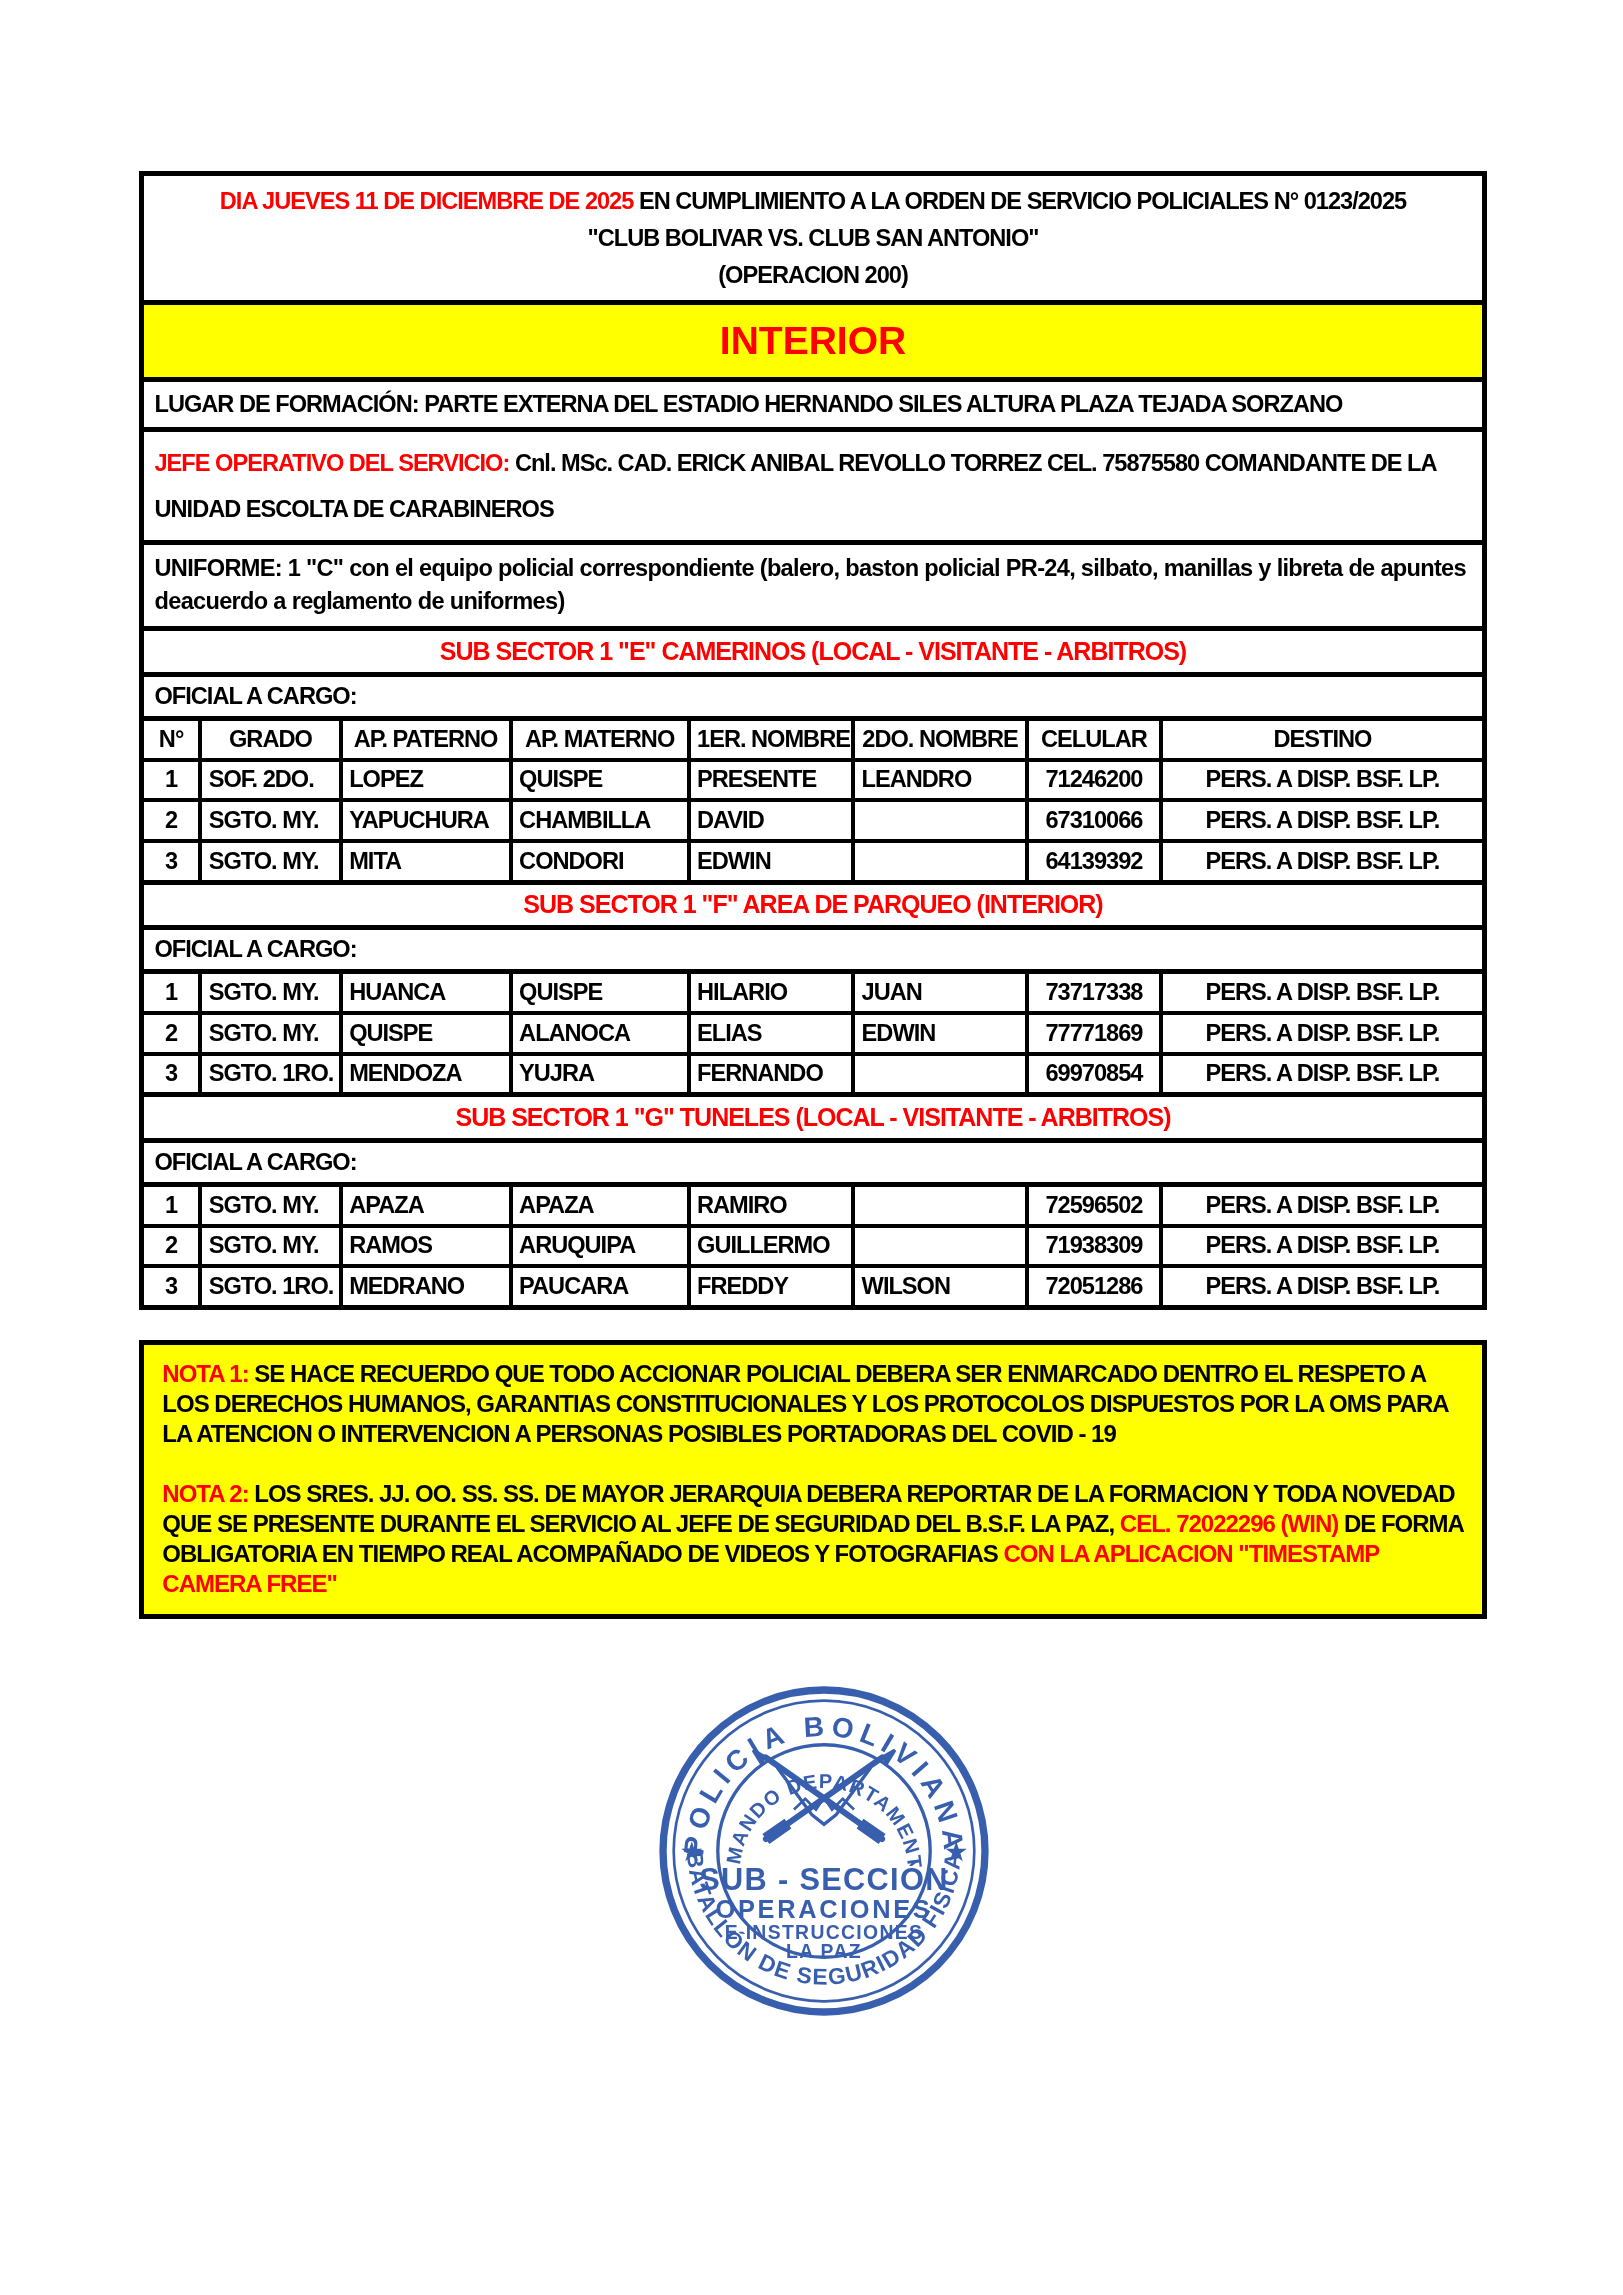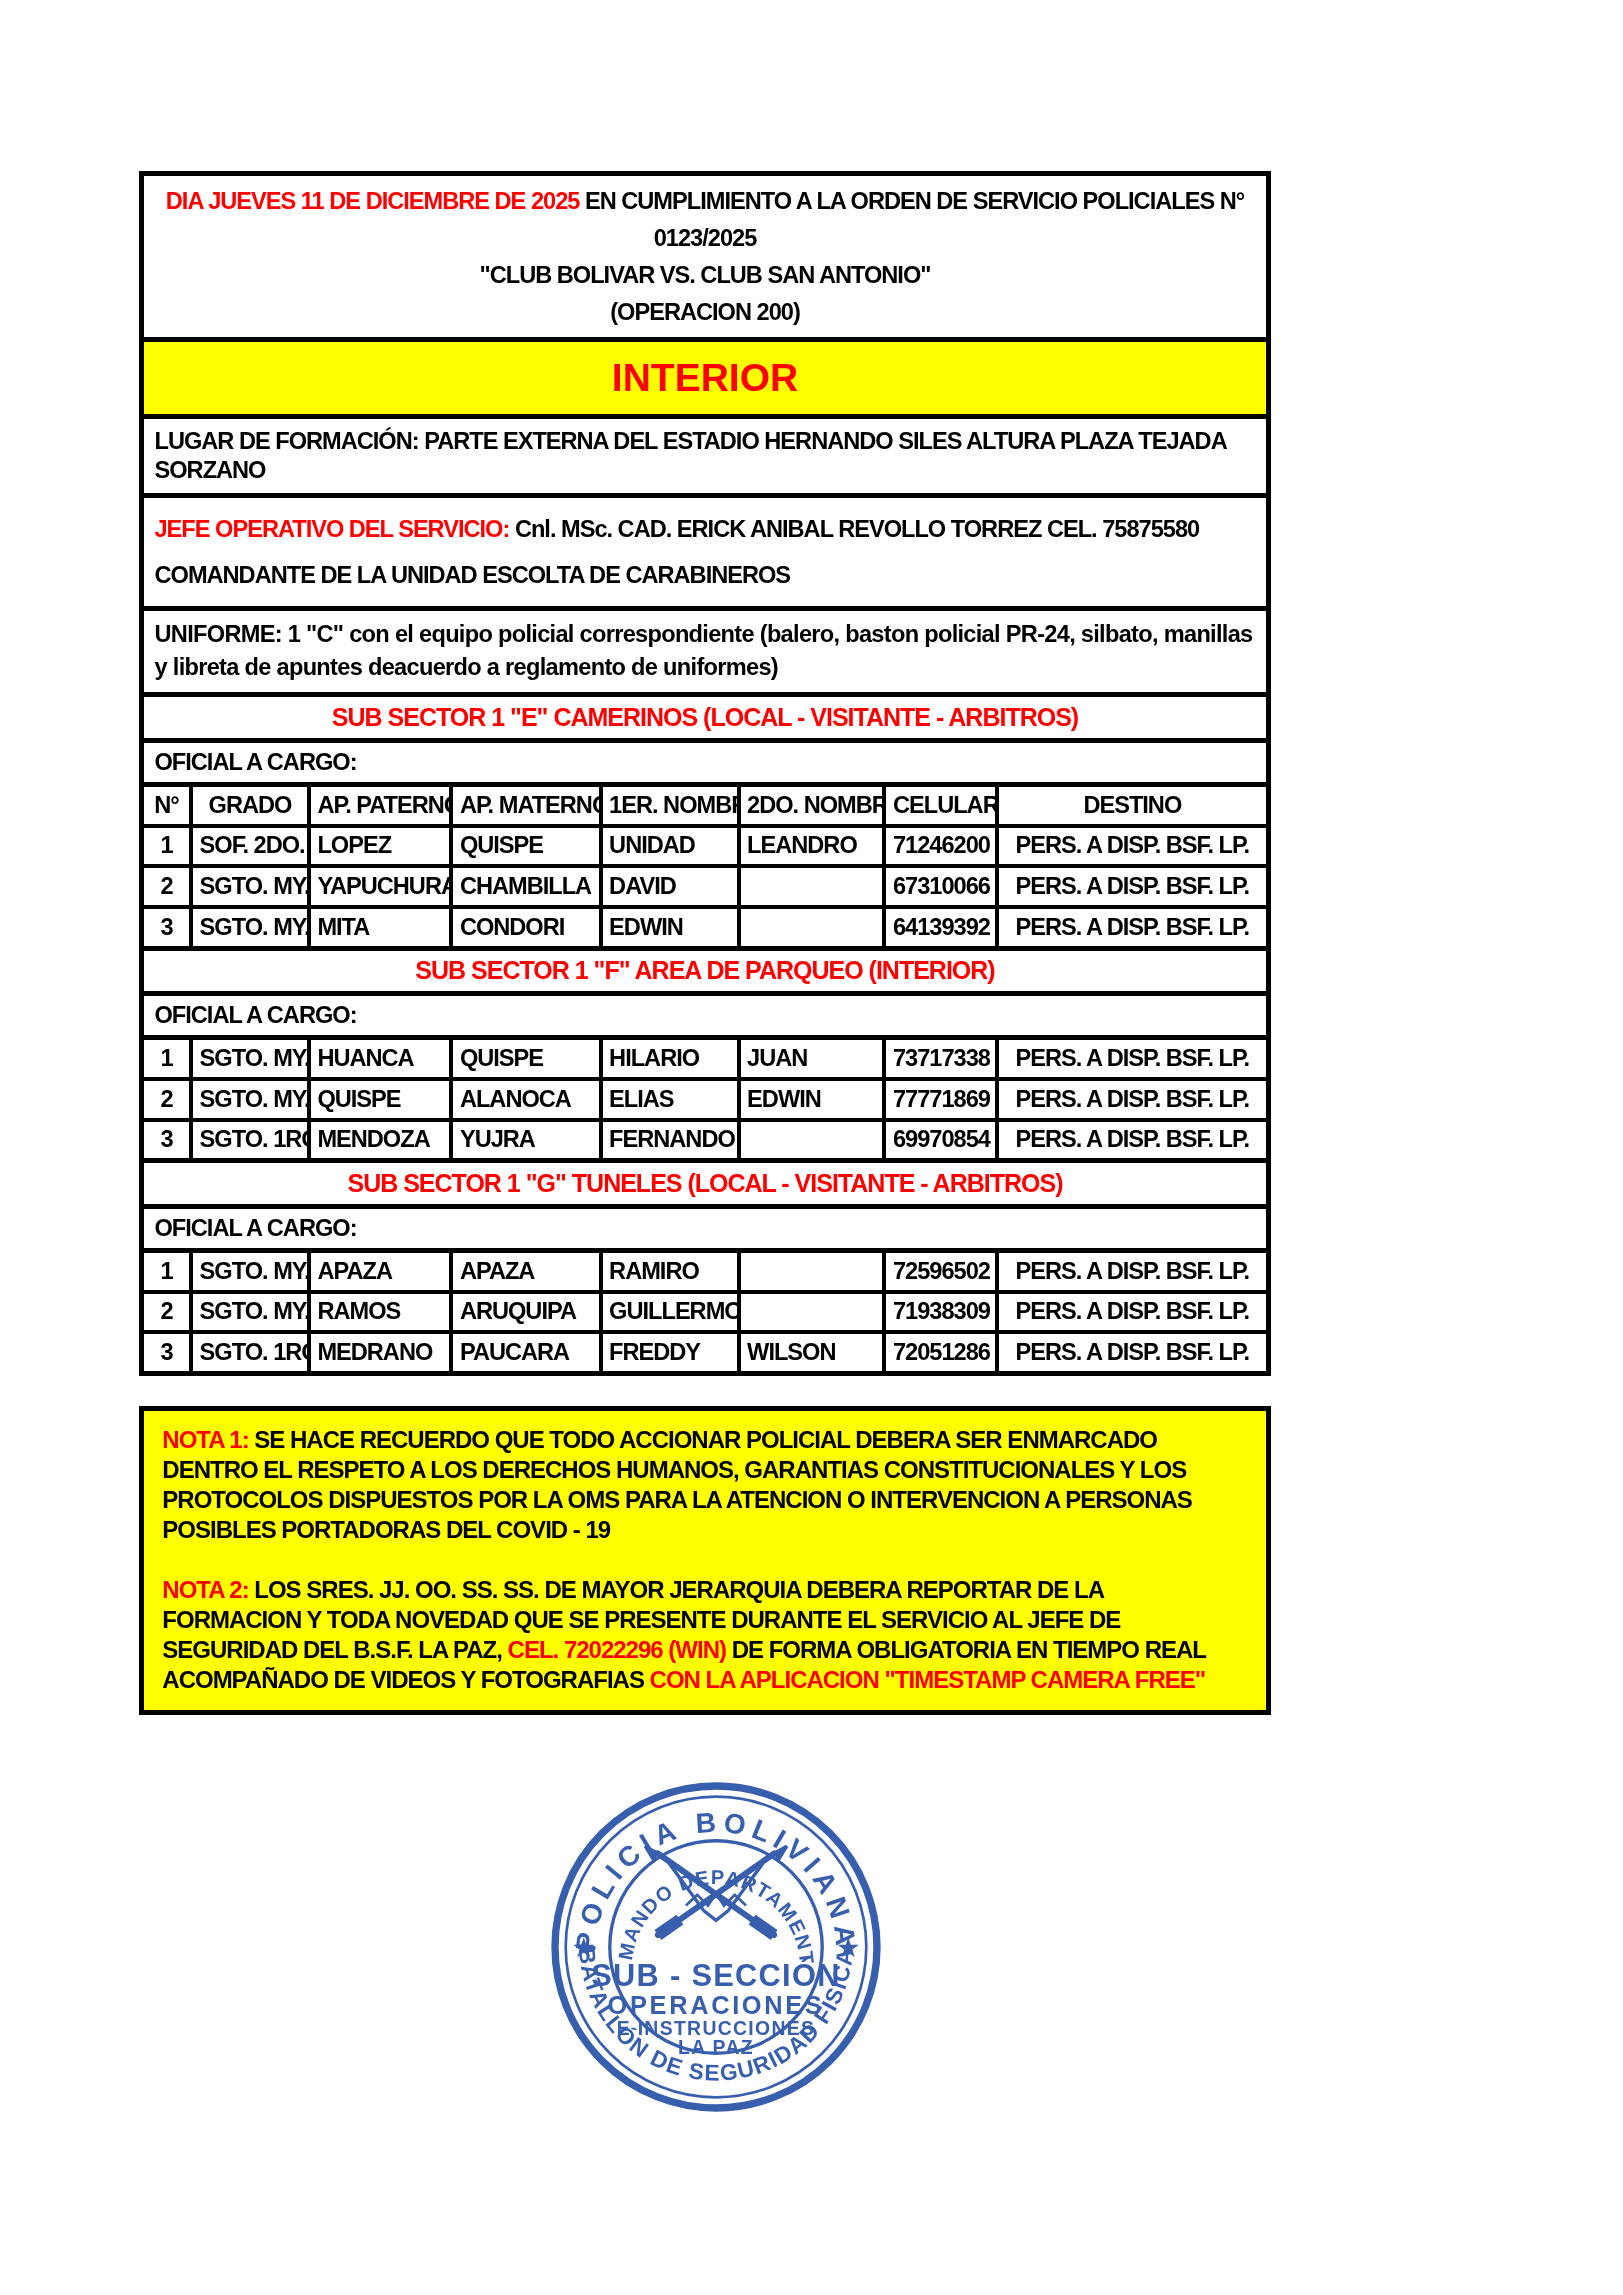--- a/index.html
+++ b/index.html
@@ -1,20 +1,20 @@
 <!DOCTYPE html>
 <html style="font-size:10.5px"><head>
 <meta charset="utf-8">
 <style>
   html,body{margin:0;padding:0;background:#ffffff;}
   body{
     width:1623px;height:2295px;position:relative;
     font-family:"Liberation Sans",sans-serif;font-weight:bold;color:#000;
   }
-  .doc{position:absolute;left:139px;top:171px;width:1132px;}
+  .doc{position:absolute;left:139px;top:171px;width:1348px;}
   .box{
     border:5.2px solid #000;margin-top:-5.2px;background:#fff;
     box-sizing:border-box;font-size:23.6px;letter-spacing:-1px;
   }
   .box:first-child{margin-top:0;}
   .red{color:#ff0000;}
   .header-box{padding:6.5px 13px;}
   .header-box .line{line-height:37px;text-align:center;font-size:23.6px;}
   .banner{background:#ffff00;text-align:center;padding:14.4px 0;}
   .banner span{font-size:39px;color:#ff0000;letter-spacing:0;}
@@ -96,21 +96,21 @@
         <th>1ER. NOMBRE</th>
         <th>2DO. NOMBRE</th>
         <th>CELULAR</th>
         <th>DESTINO</th>
       </tr>
       <tr>
         <td class="c">1</td>
         <td class="l">SOF. 2DO.</td>
         <td class="l">LOPEZ</td>
         <td class="l">QUISPE</td>
-        <td class="l">UNIDAD</td>
+        <td class="l">PRESENTE</td>
         <td class="l">LEANDRO</td>
         <td class="c">71246200</td>
         <td class="c">PERS. A DISP. BSF. LP.</td>
       </tr>
       <tr>
         <td class="c">2</td>
         <td class="l">SGTO. MY.</td>
         <td class="l">YAPUCHURA</td>
         <td class="l">CHAMBILLA</td>
         <td class="l">DAVID</td>

